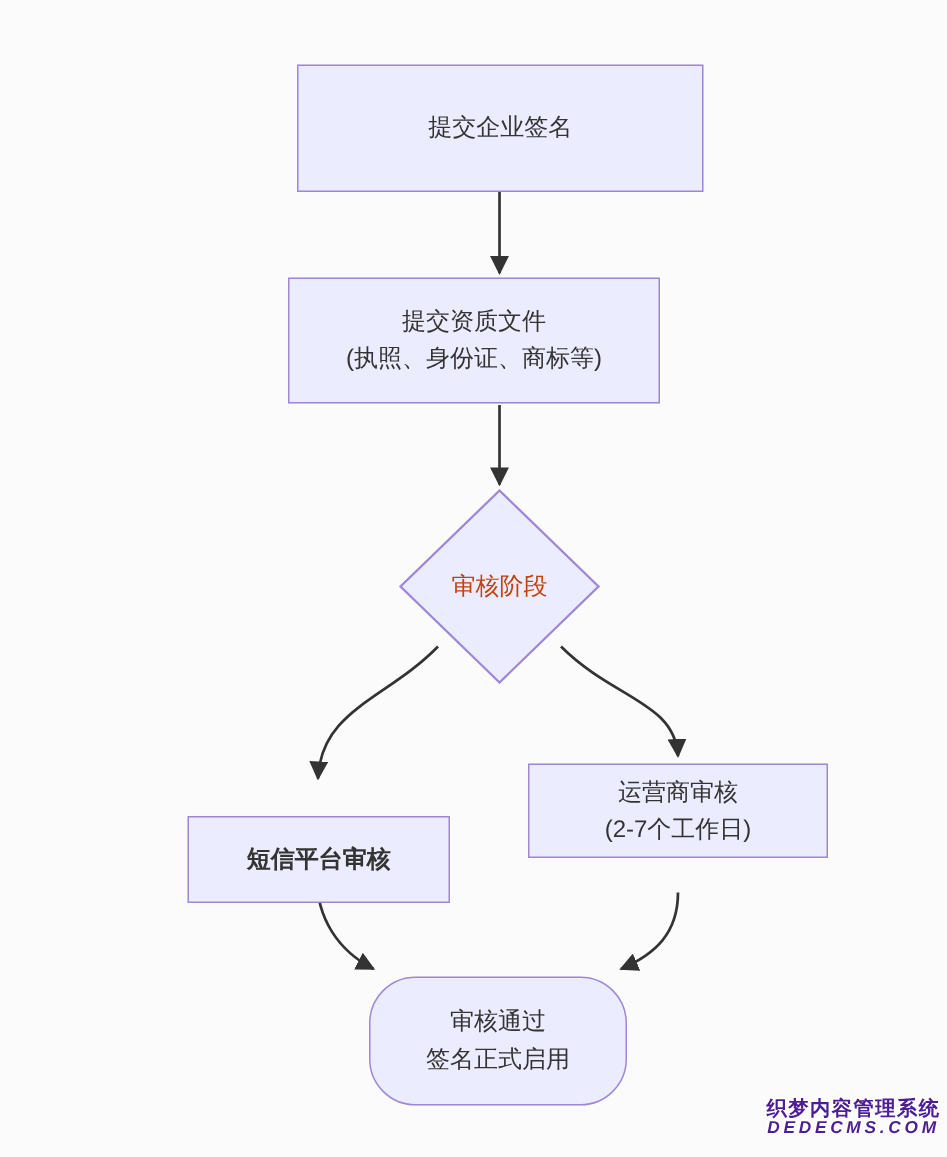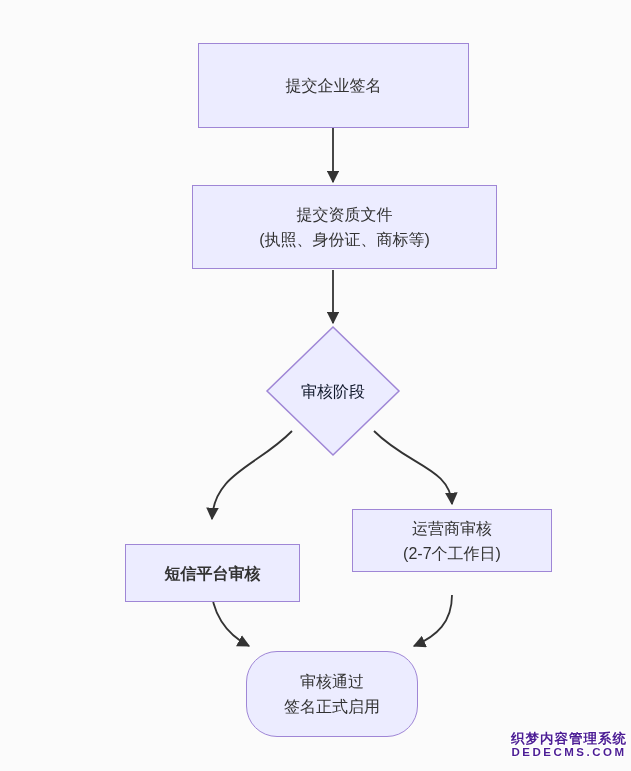--- a/index.html
+++ b/index.html
@@ -40,21 +40,21 @@
     font-size: 16px;
     line-height: 25px;
     text-align: left;
   }
   .diamond-label {
     position: absolute;
     left: 273px;
     top: 379px;
     width: 120px;
     text-align: center;
-    color: #0f172a;
+    color: #c2410c;
     font-size: 16px;
     line-height: 25px;
   }
   .watermark {
     position: absolute;
     right: 4px;
     top: 731px;
     text-align: center;
     color: #4c1d95;
     font-weight: bold;
@@ -64,20 +64,21 @@
   }
   .watermark .cn {
     font-size: 13.5px;
     line-height: 15px;
     letter-spacing: 1px;
   }
   .watermark .en {
     font-size: 11.5px;
     line-height: 13px;
     letter-spacing: 2.5px;
+    font-style: italic;
   }
 </style>
 </head>
 <body>
 
 <div class="canvas">
 
   <svg class="edge-layer" viewBox="0 0 631 771" xmlns="http://www.w3.org/2000/svg">
     <defs>
       <marker id="arrowhead" viewBox="0 0 10 10" refX="9" refY="5" markerWidth="7" markerHeight="7" orient="auto-start-reverse">
@@ -90,21 +91,21 @@
     <path class="edge" d="M374,431 C409,466 450,468 452,504" marker-end="url(#arrowhead)"></path>
     <path class="edge" d="M211,583 C211,613 226,634 249,646" marker-end="url(#arrowhead)"></path>
     <path class="edge" d="M452,595 C452,622 437,636 414,646" marker-end="url(#arrowhead)"></path>
     <polygon points="333,327 399,391 333,455 267,391" fill="#ECECFF" stroke="#9f86d6" stroke-width="1.5"></polygon>
   </svg>
 
   <div class="node" style="left:198px; top:43px; width:271px; height:85px;">
     <div>提交企业签名</div>
   </div>
 
-  <div class="node" style="left:192px; top:185px; width:305px; height:84px;">
+  <div class="node" style="left:192px; top:185px; width:248px; height:84px;">
     <div>提交资质文件</div>
     <div>(执照、身份证、商标等)</div>
   </div>
 
   <div class="diamond-label">审核阶段</div>
 
   <div class="node" style="left:125px; top:544px; width:175px; height:58px;font-weight:bold;">
     <div>短信平台审核</div>
   </div>
 

